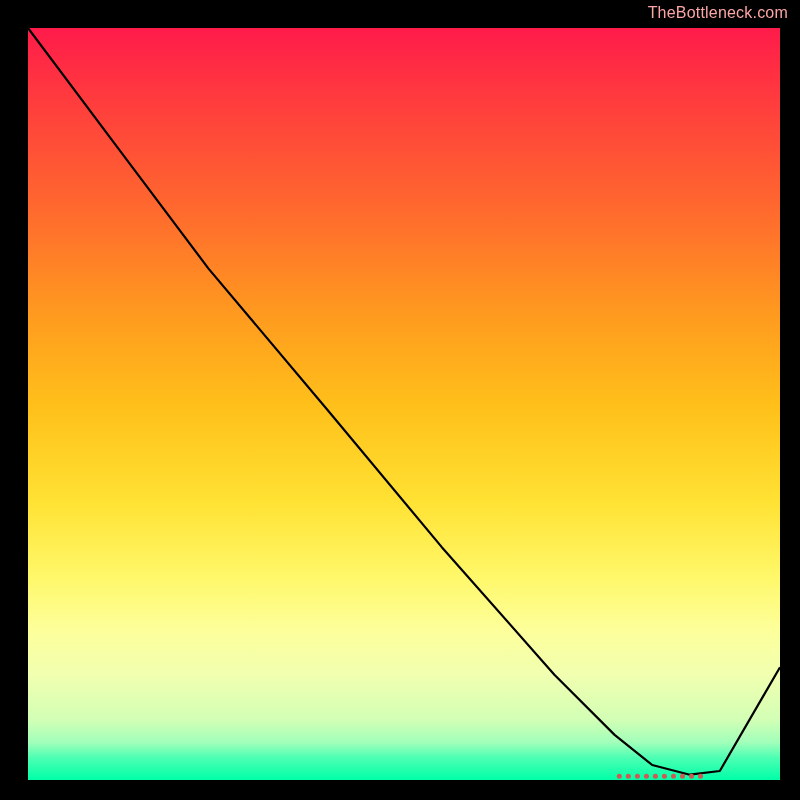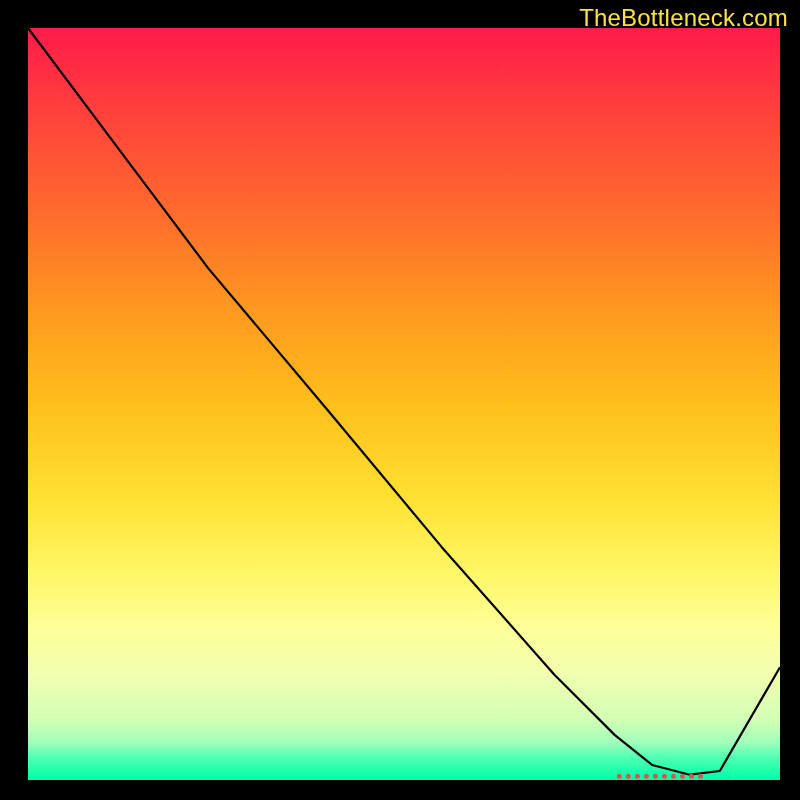--- a/index.html
+++ b/index.html
@@ -13,22 +13,22 @@
   }
   .canvas {
     position: relative;
     width: 800px;
     height: 800px;
   }
   .watermark {
     position: absolute;
     top: 4px;
     right: 12px;
-    color: #fde047;
-    font-size: 24px;
+    color: #fca5a5;
+    font-size: 16px;
     font-weight: 500;
     letter-spacing: 0.2px;
     z-index: 10;
   }
   .plot {
     position: absolute;
     left: 28px;
     top: 28px;
     width: 752px;
     height: 752px;

